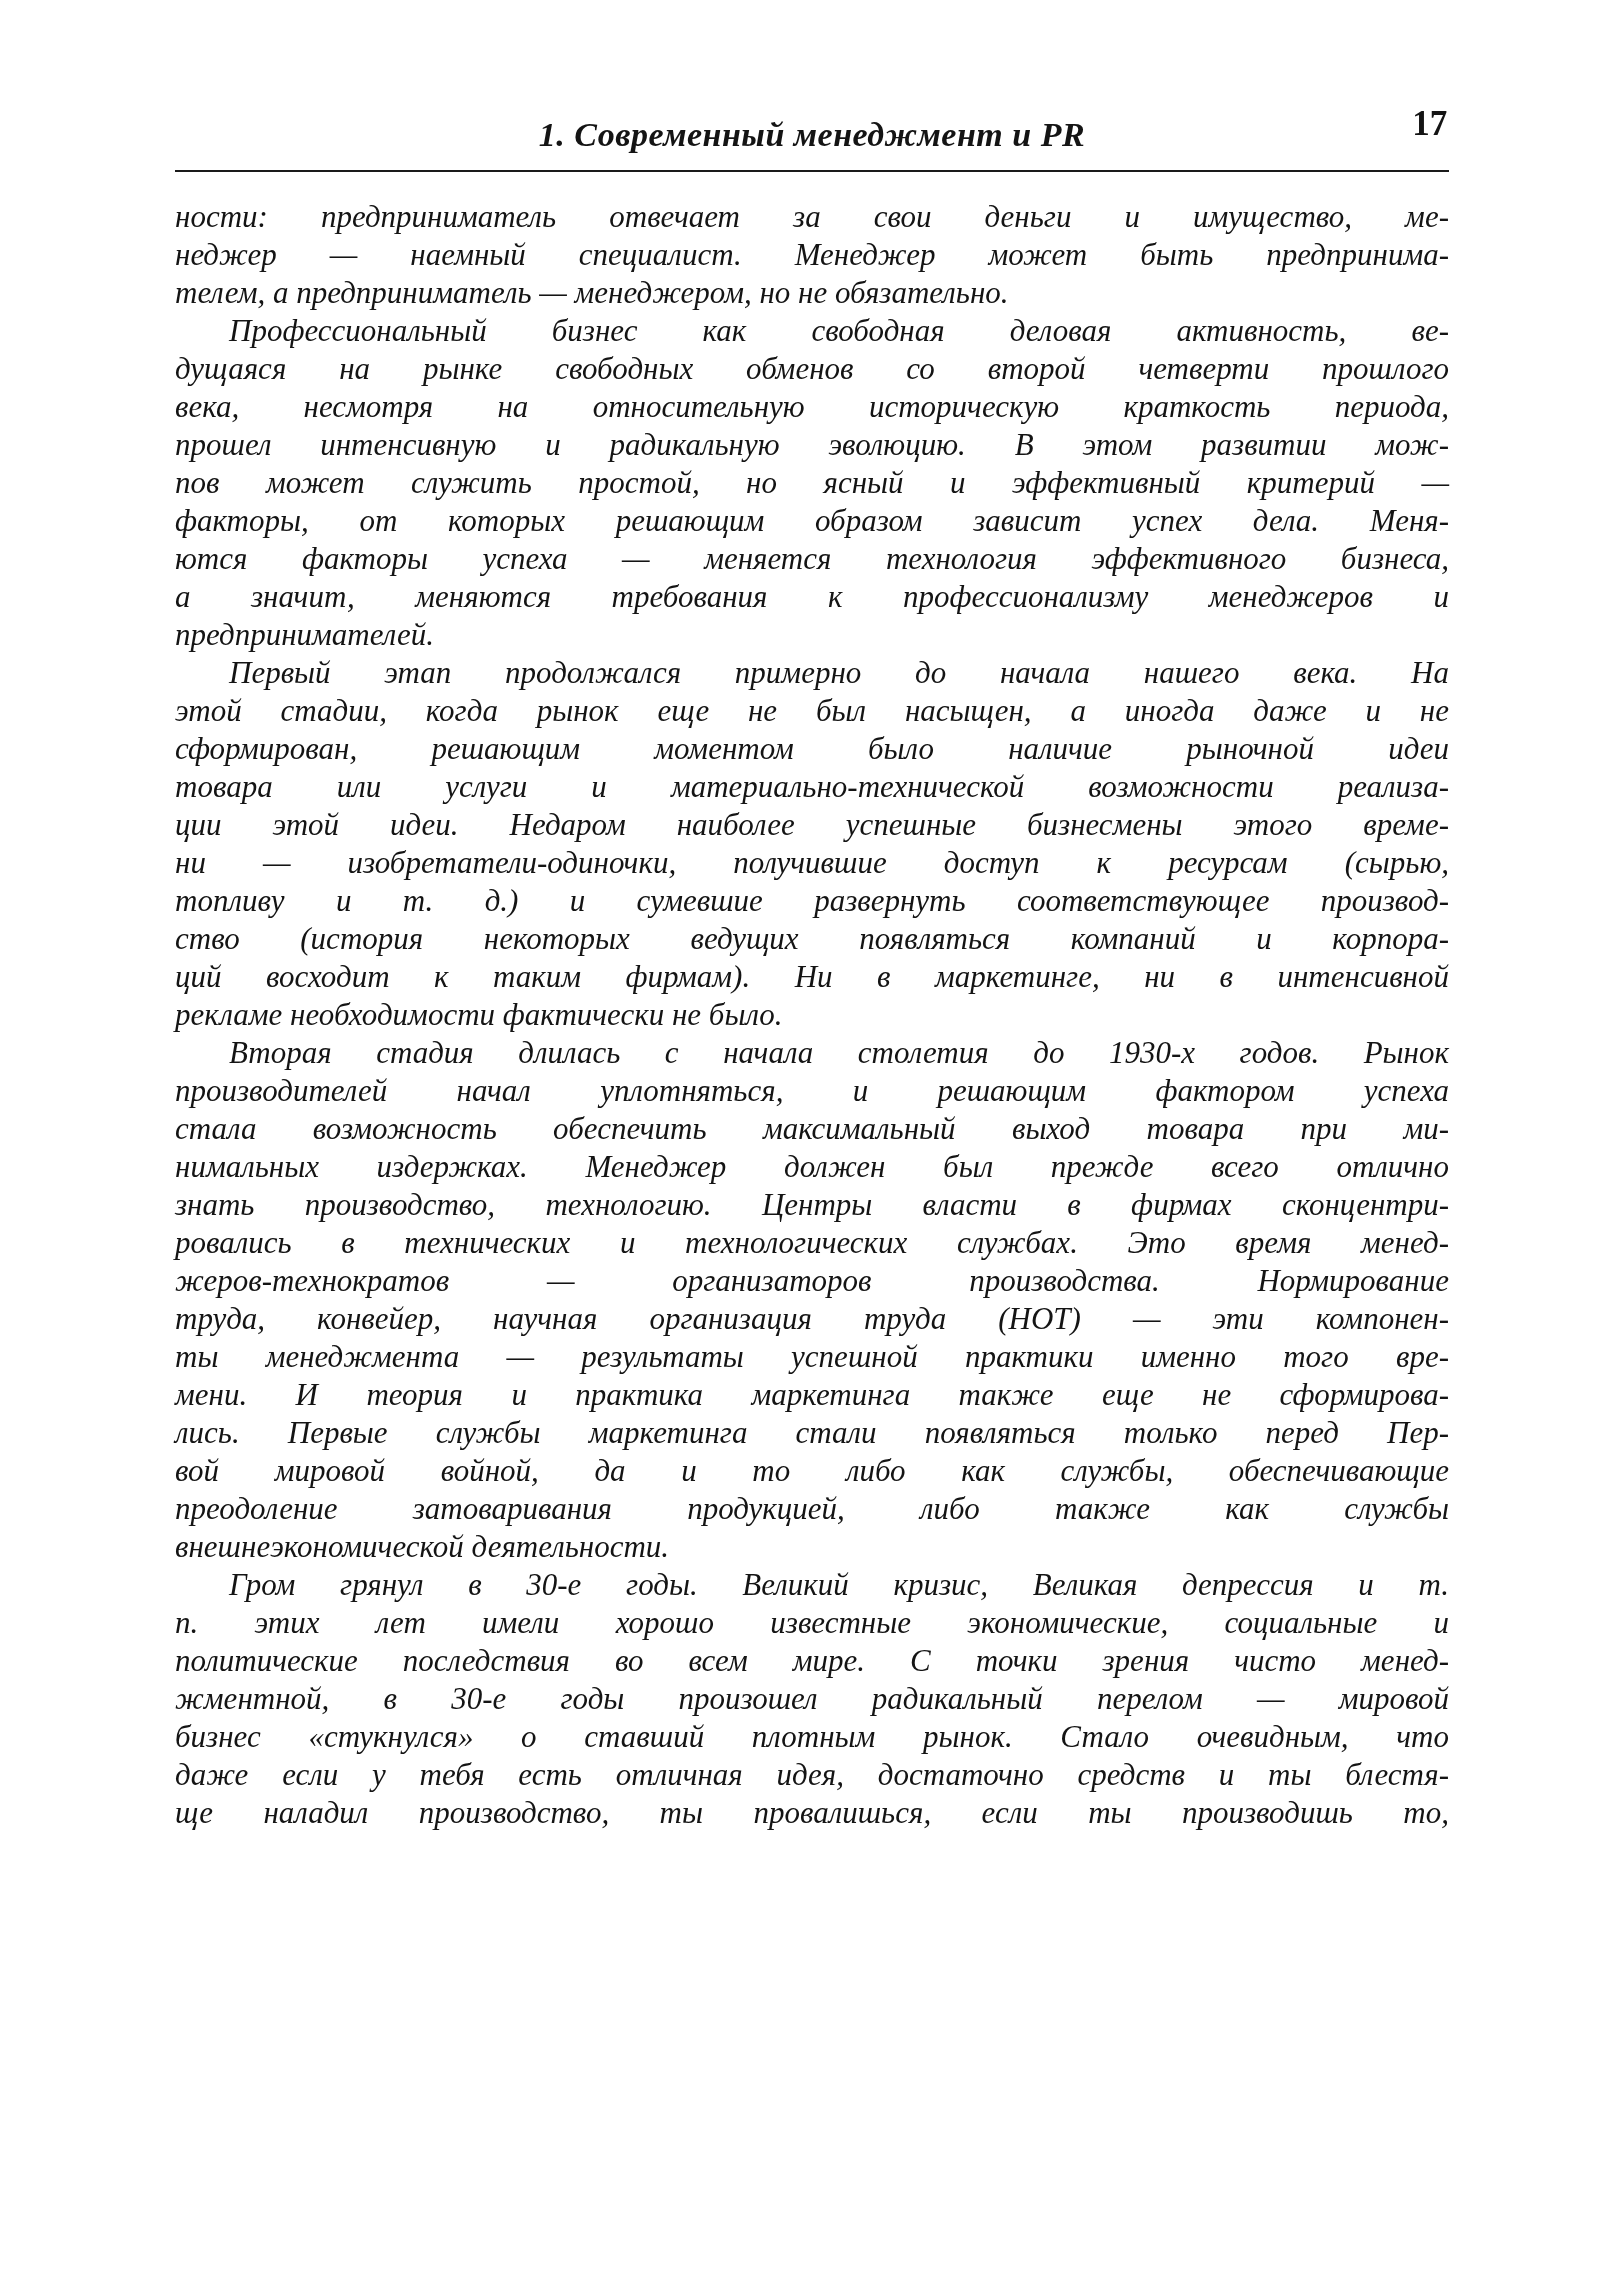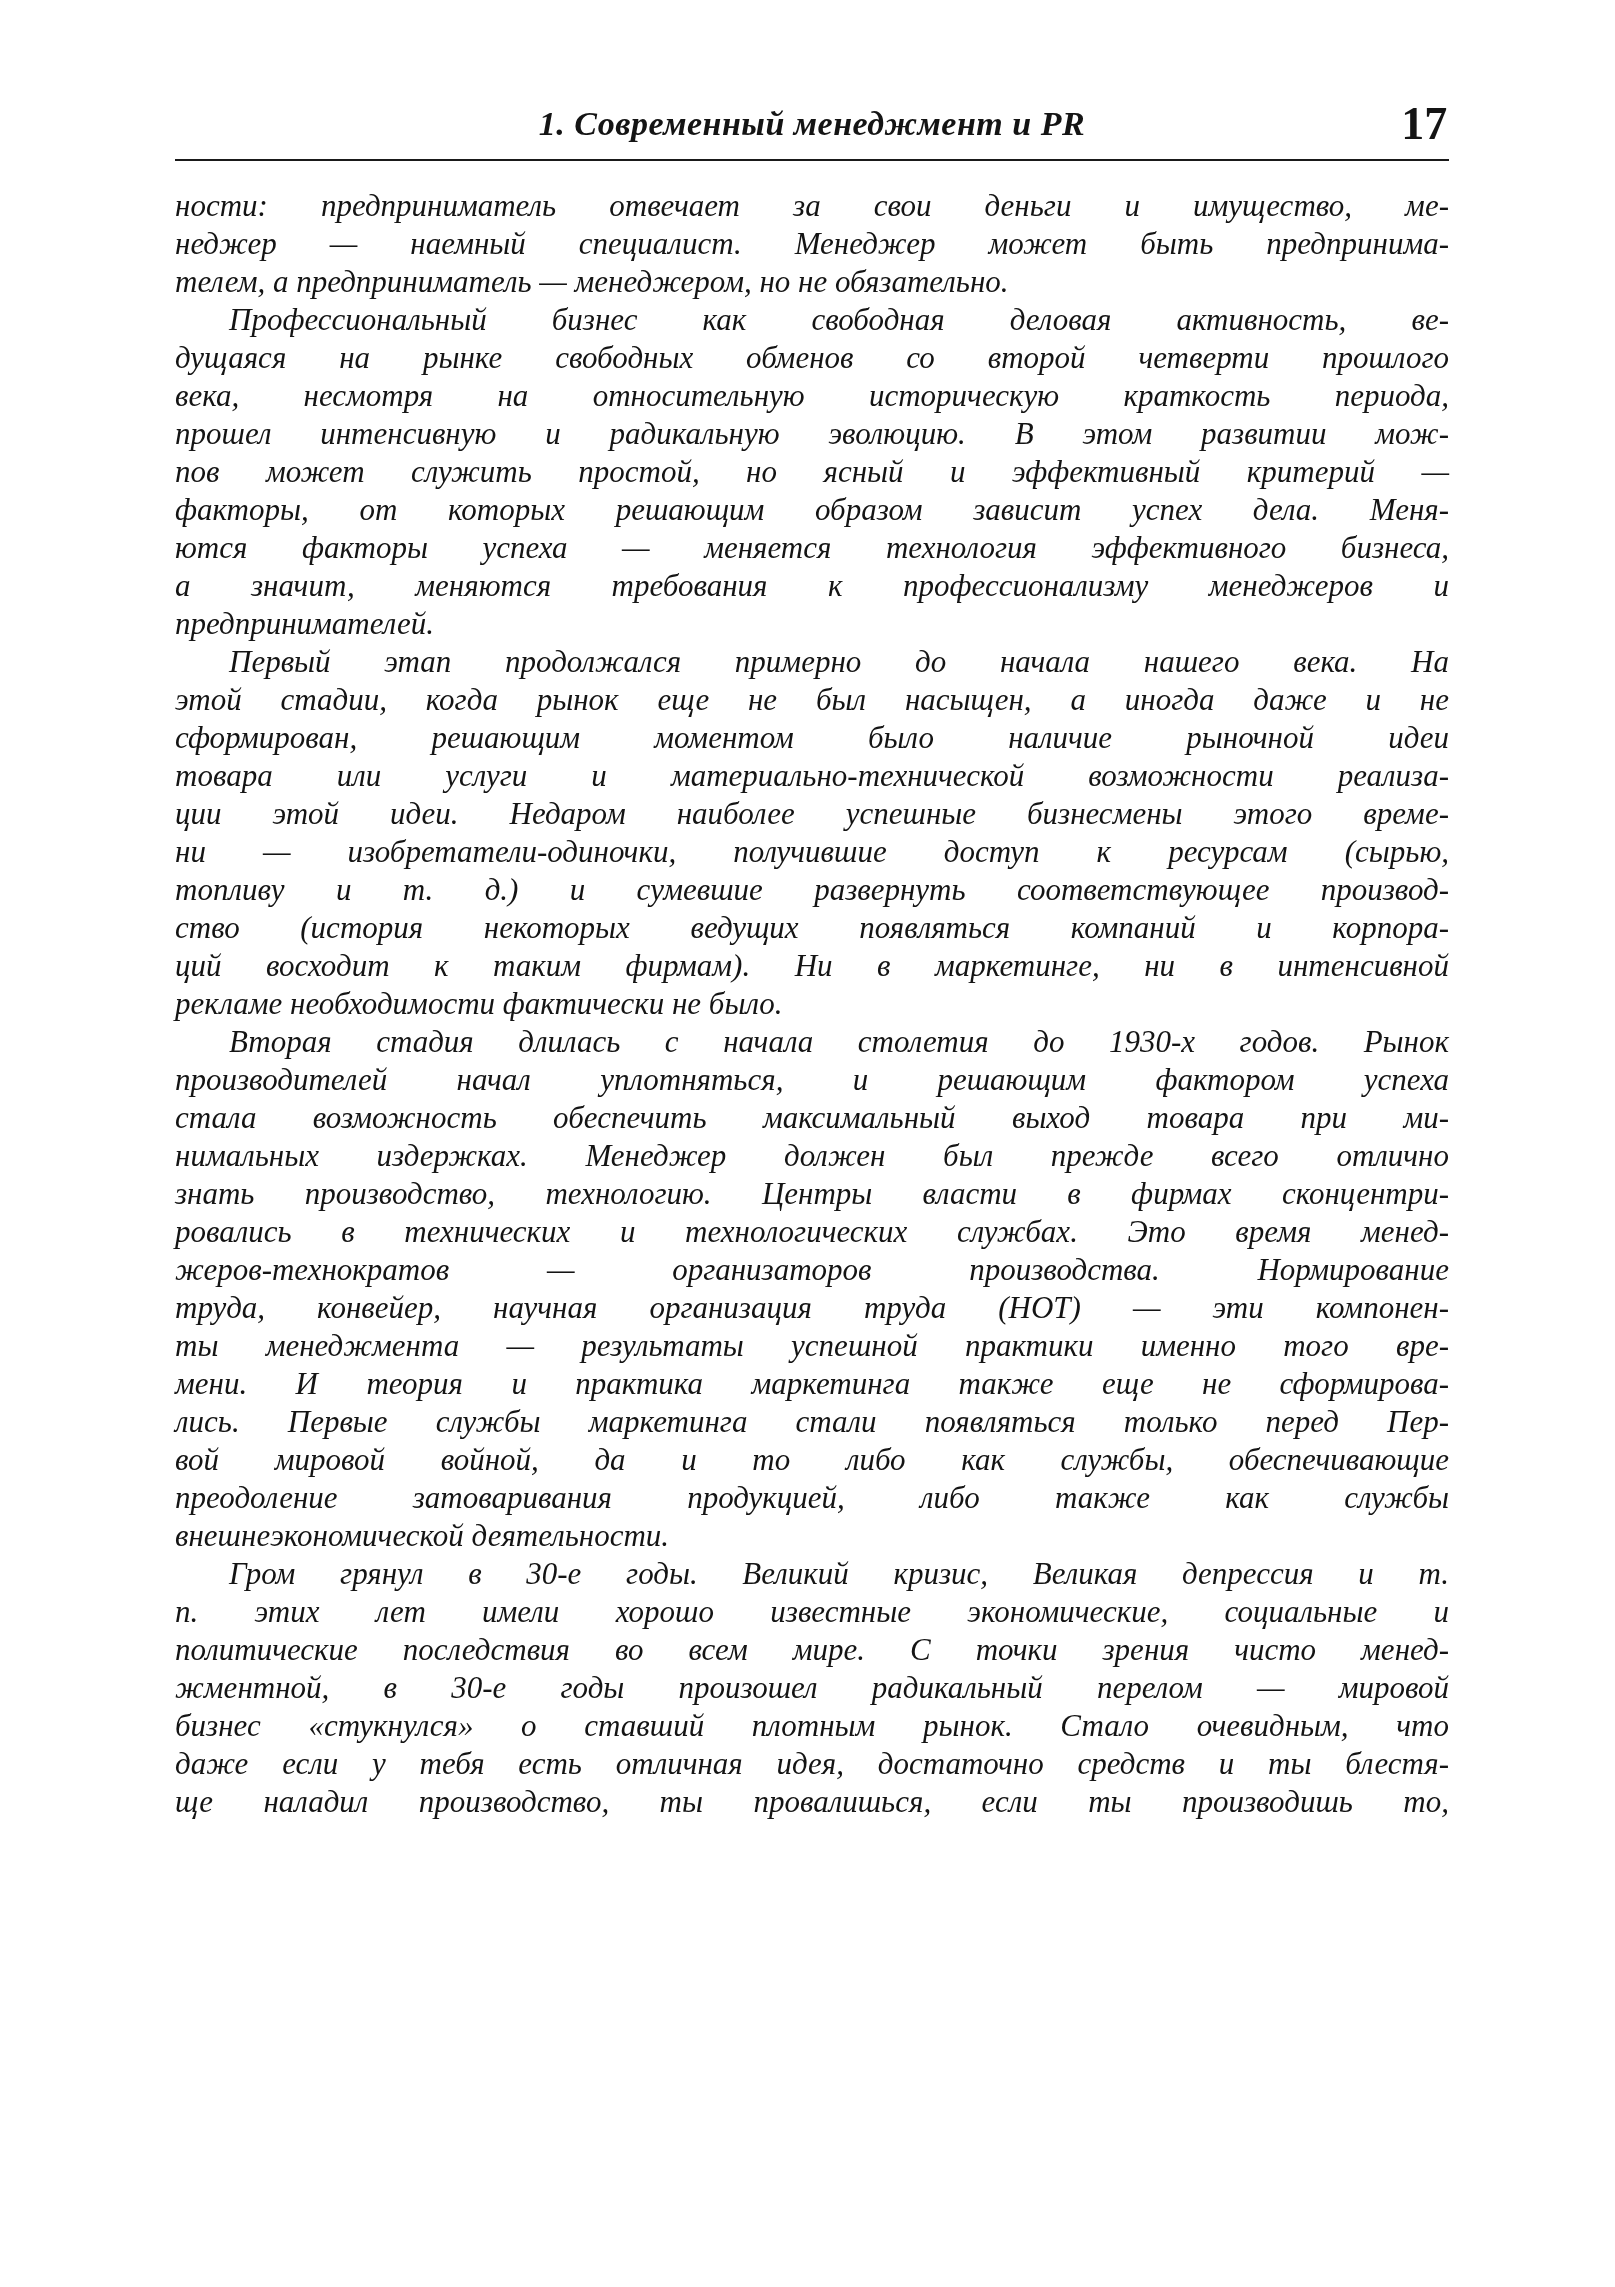--- a/index.html
+++ b/index.html
@@ -27,27 +27,28 @@
     position: relative;
     padding-top: 103px;
   }
   .header-title {
     text-align: center;
     font-style: italic;
     font-weight: bold;
     font-size: 34px;
     line-height: 41px;
     letter-spacing: 0.5px;
+    margin-top: 11px;
   }
   .page-number {
     position: absolute;
     right: 1.8px;
     top: 103px;
     font-weight: bold;
-    font-size: 46px;
+    font-size: 35px;
     line-height: 41px;
   }
   .header-rule {
     border: none;
     border-top: 2.8px solid #1a1a1a;
     margin: 14.8px 0 0 0;
     height: 0;
   }
   .page-body {
     margin-top: 26px;

